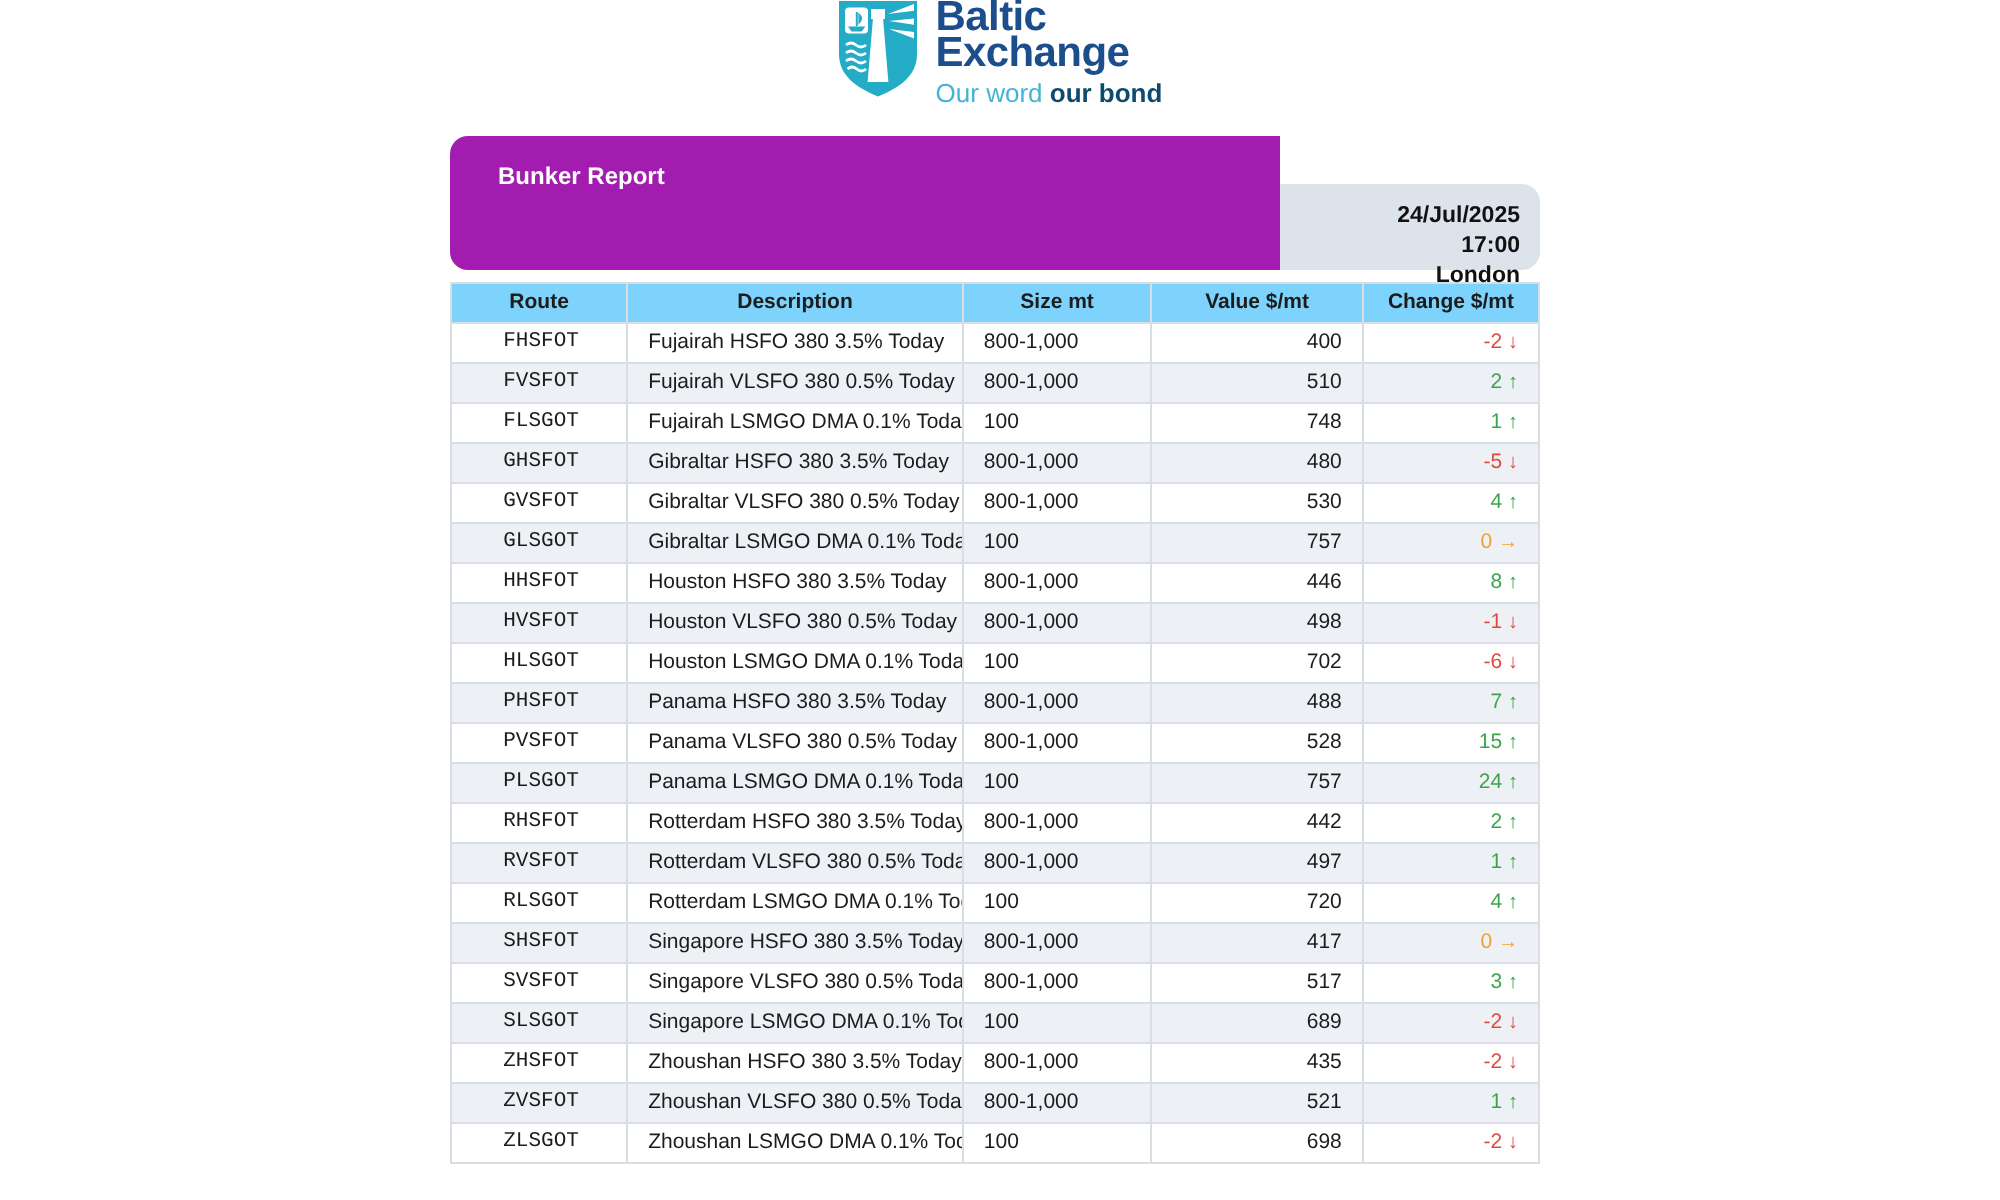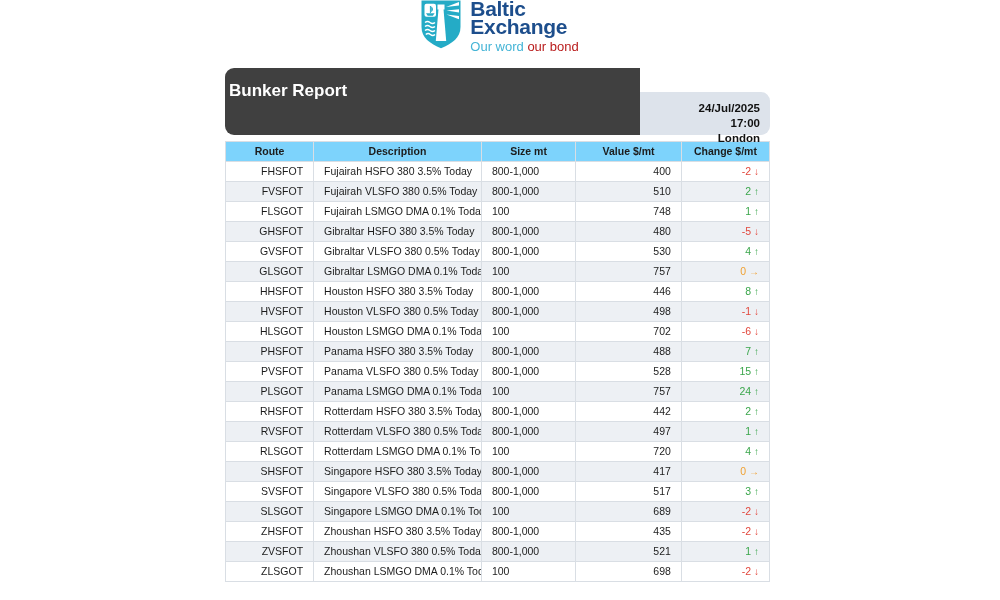--- a/index.html
+++ b/index.html
@@ -26,37 +26,37 @@
   .brand-text { display: flex; flex-direction: column; }
   .wordmark {
     color: #1d4e8c;
     font-size: 21px;
     font-weight: bold;
     line-height: 18px;
     letter-spacing: -0.3px;
   }
   .tagline { margin-top: 4px; font-size: 13px; line-height: 14px; }
   .tagline .t-word { color: #44b4d6; font-weight: normal; }
-  .tagline .t-bond { color: #b91c1c; font-weight: normal; }
+  .tagline .t-bond { color: #0c4a6e; font-weight: bold; }
 
   
   .banner {
     margin: 12px 0 0 225px;
     width: 545px;
     height: 67px;
     display: flex;
   }
   .banner-title {
     flex: 1 1 auto;
-    background: #404040;
+    background: #a21caf;
     border-radius: 9px 0 0 9px;
     color: #ffffff;
-    font-size: 17px;
+    font-size: 12px;
     font-weight: bold;
-    padding: 13px 0 0 4px;
+    padding: 13px 0 0 24px;
     box-sizing: border-box;
   }
   .banner-meta {
     flex: 0 0 130px;
     background: #dde3eb;
     border-radius: 0 9px 9px 0;
     box-sizing: border-box;
     padding: 9px 10px 0 0;
     text-align: right;
     font-size: 11.5px;
@@ -82,21 +82,21 @@
     box-sizing: border-box;
     white-space: nowrap;
     overflow: hidden;
   }
   .report-table th { font-weight: bold; text-align: center; background: #7dd3fc; }
   .w-route  { width: 85px; }
   .w-desc   { width: 162px; }
   .w-size   { width: 91px; }
   .w-value  { width: 102px; }
   .w-change { width: 85px; }
-  td.col-route { text-align: right; padding-left: 12px; }
+  td.col-route { text-align: center; padding-left: 12px; font-family: Liberation Mono, monospace; }
   td.col-desc  { text-align: left; }
   td.col-size  { text-align: left; }
   td.col-value { text-align: right; }
   td.col-change { text-align: right; }
   tr.alt td { background: #edf0f4; }
   tr:not(.alt) td { background: #ffffff; }
   td.col-change.up   { color: #3aa64b; }
   td.col-change.down { color: #e2483d; }
   td.col-change.flat { color: #f0a132; }
   td.col-change .arrow { font-size: 10px; }

